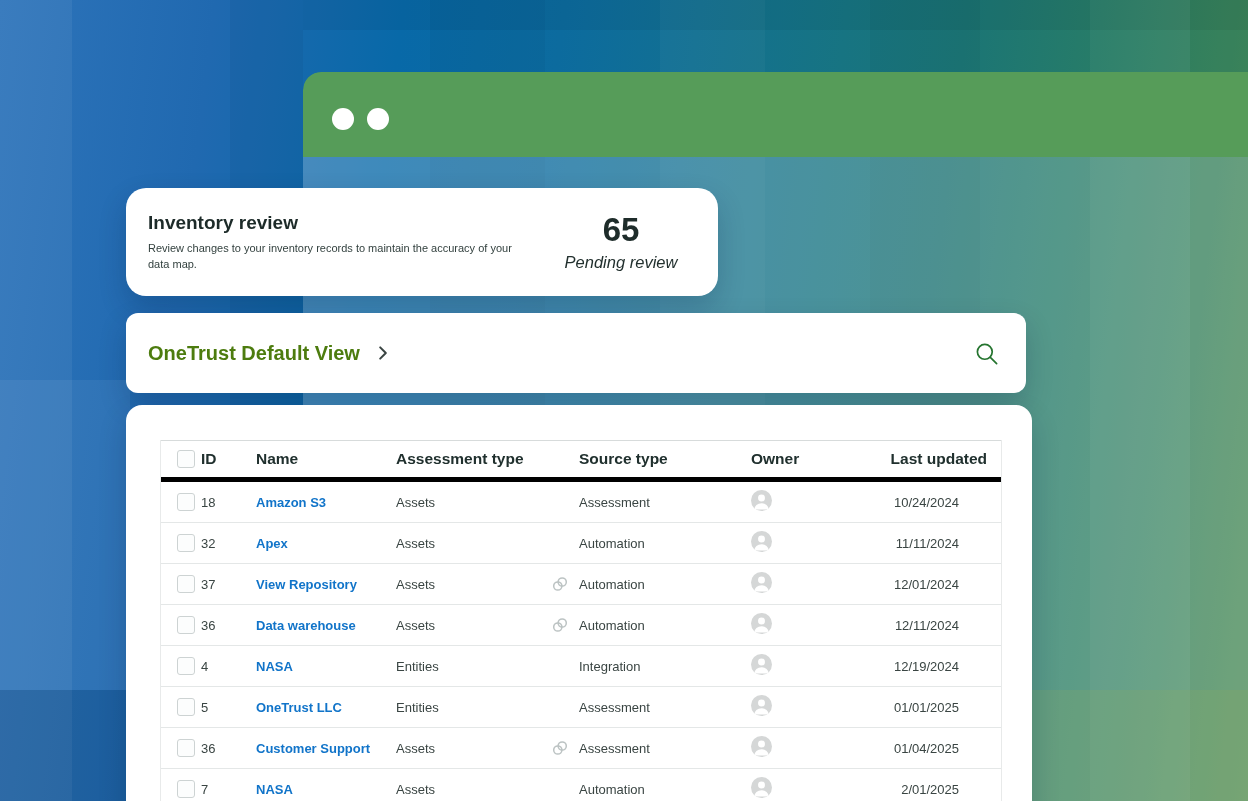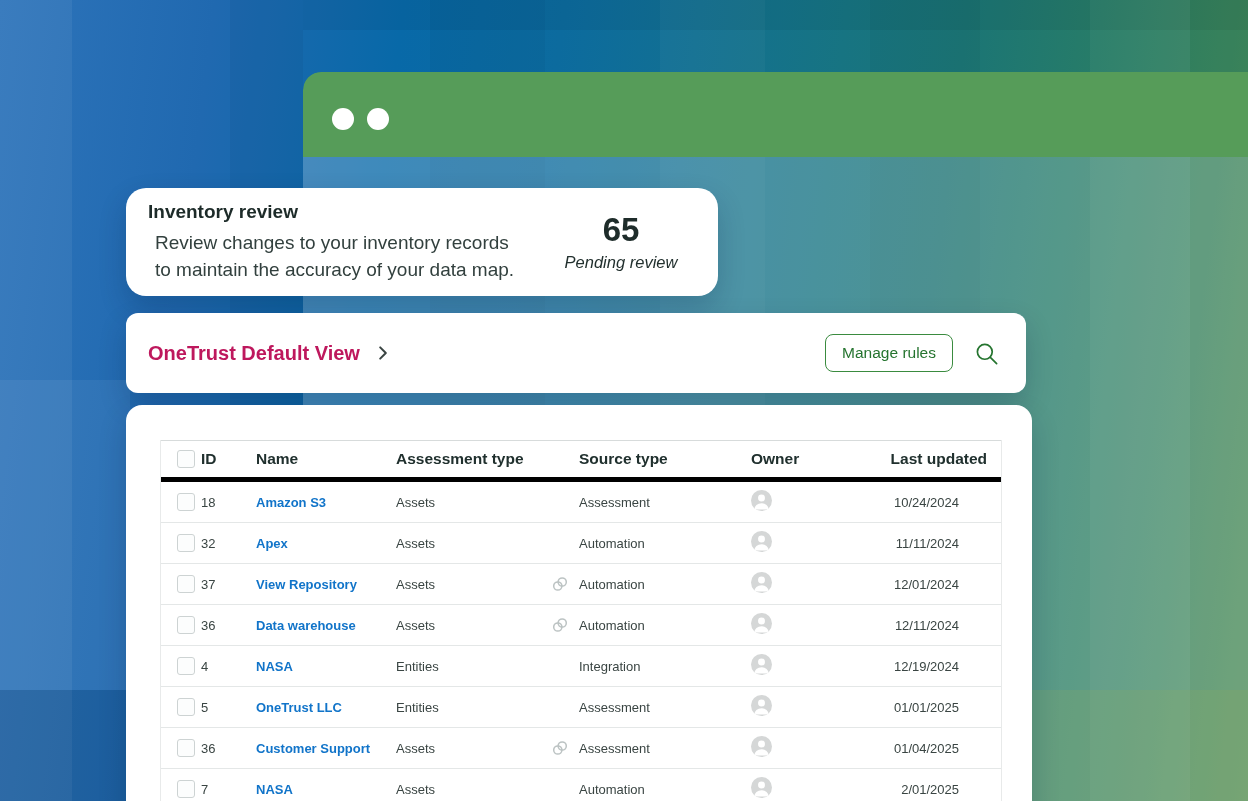--- a/index.html
+++ b/index.html
@@ -31,29 +31,29 @@
   .window-dot{position:absolute;top:36px;width:22px;height:22px;border-radius:50%;background:#fff;}
   .dot1{left:29px;} .dot2{left:64px;}
   .window-body{position:absolute;left:0;top:85px;right:0;bottom:0;background:rgba(255,255,255,.22);}
 
   
   .card{position:absolute;background:#fff;box-shadow:0 12px 28px rgba(0,25,55,.20);}
   .summary-card{left:126px;top:188px;width:592px;height:108px;border-radius:20px;
                 display:flex;align-items:center;}
   .summary-left{padding:0 0 0 22px;width:376px;}
   .summary-title{font-size:19px;font-weight:700;color:#1d2b29;margin:0 0 7px 0;}
-  .summary-desc{font-size:19px;line-height:1.42;color:#32403e;width:366px;margin-left:7px;}
+  .summary-desc{font-size:11px;line-height:1.42;color:#32403e;width:366px;}
   .summary-right{flex:1;display:flex;flex-direction:column;align-items:center;justify-content:center;}
   .summary-count{font-size:33px;font-weight:600;color:#1e2c2a;line-height:1.1;}
   .summary-count-label{font-size:16.5px;color:#22302e;margin-top:4px;font-style:italic;}
 
   .viewbar-card{left:126px;top:313px;width:900px;height:80px;border-radius:12px;
                 display:flex;align-items:center;padding:0;box-sizing:border-box;}
   .viewbar-title-wrap{display:flex;align-items:center;gap:14px;margin-left:22px;cursor:pointer;}
-  .viewbar-title{font-size:20px;font-weight:700;color:#be185d;}
+  .viewbar-title{font-size:20px;font-weight:700;color:#4d7c0f;}
   .viewbar-spacer{flex:1;}
   .manage-btn{border:1.5px solid #3a8b3f;border-radius:8px;background:#fff;color:#25742f;
               font-family:"Liberation Sans",sans-serif;font-size:15.5px;font-weight:500;
               padding:9px 16px;cursor:pointer;}
   .search-btn{background:none;border:none;margin:0 26px 0 20px;padding:0;cursor:pointer;
               display:flex;align-items:center;}
 
   .table-card{left:126px;top:405px;width:906px;height:420px;border-radius:16px;
               box-sizing:border-box;padding:35px 32px 0 34px;}
 
@@ -116,21 +116,20 @@
   <div class="card viewbar-card">
     <div class="viewbar-title-wrap">
       <span class="viewbar-title">OneTrust Default View</span>
       <span style="display:flex;">
         <svg width="18" height="18" viewBox="0 0 16 16" fill="none" stroke="#3a4442" stroke-width="1.8" stroke-linecap="round" stroke-linejoin="round">
             <path d="M5.5 3l5 5-5 5"></path>
           </svg>
       </span>
     </div>
     <div class="viewbar-spacer"></div>
-    <button class="manage-btn">Manage rules</button>
     <button class="search-btn">
       <span style="display:flex;">
         <svg width="27" height="27" viewBox="0 0 24 24" fill="none" stroke="#25742f" stroke-width="1.5" stroke-linecap="round">
             <circle cx="10.5" cy="10.5" r="6.6"></circle>
             <line x1="15.4" y1="15.4" x2="21" y2="21"></line>
           </svg>
       </span>
     </button>
   </div>
 

